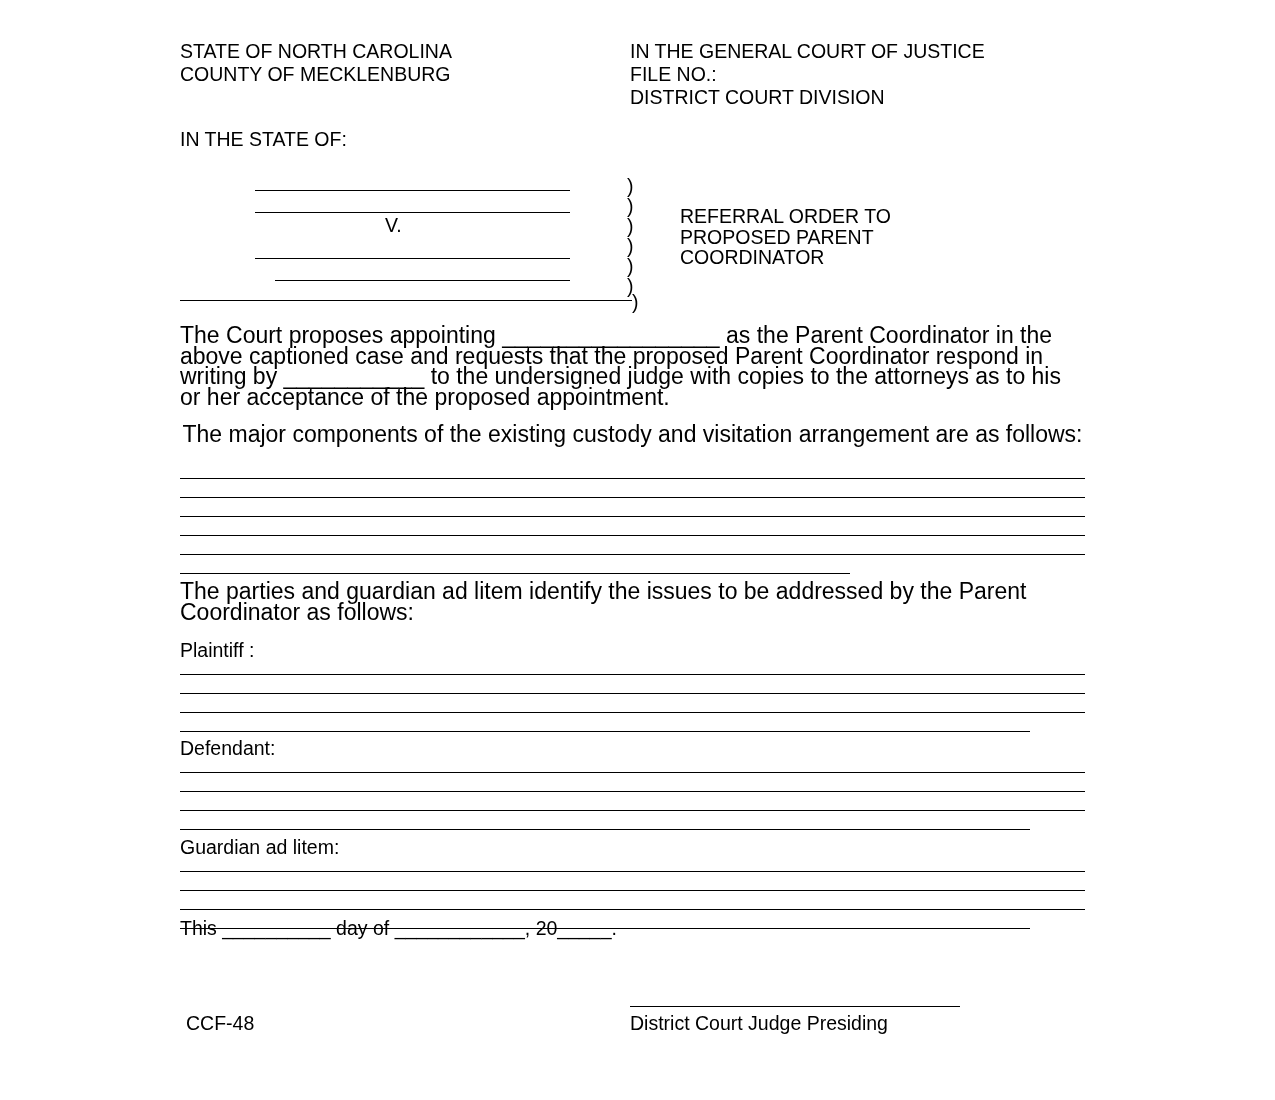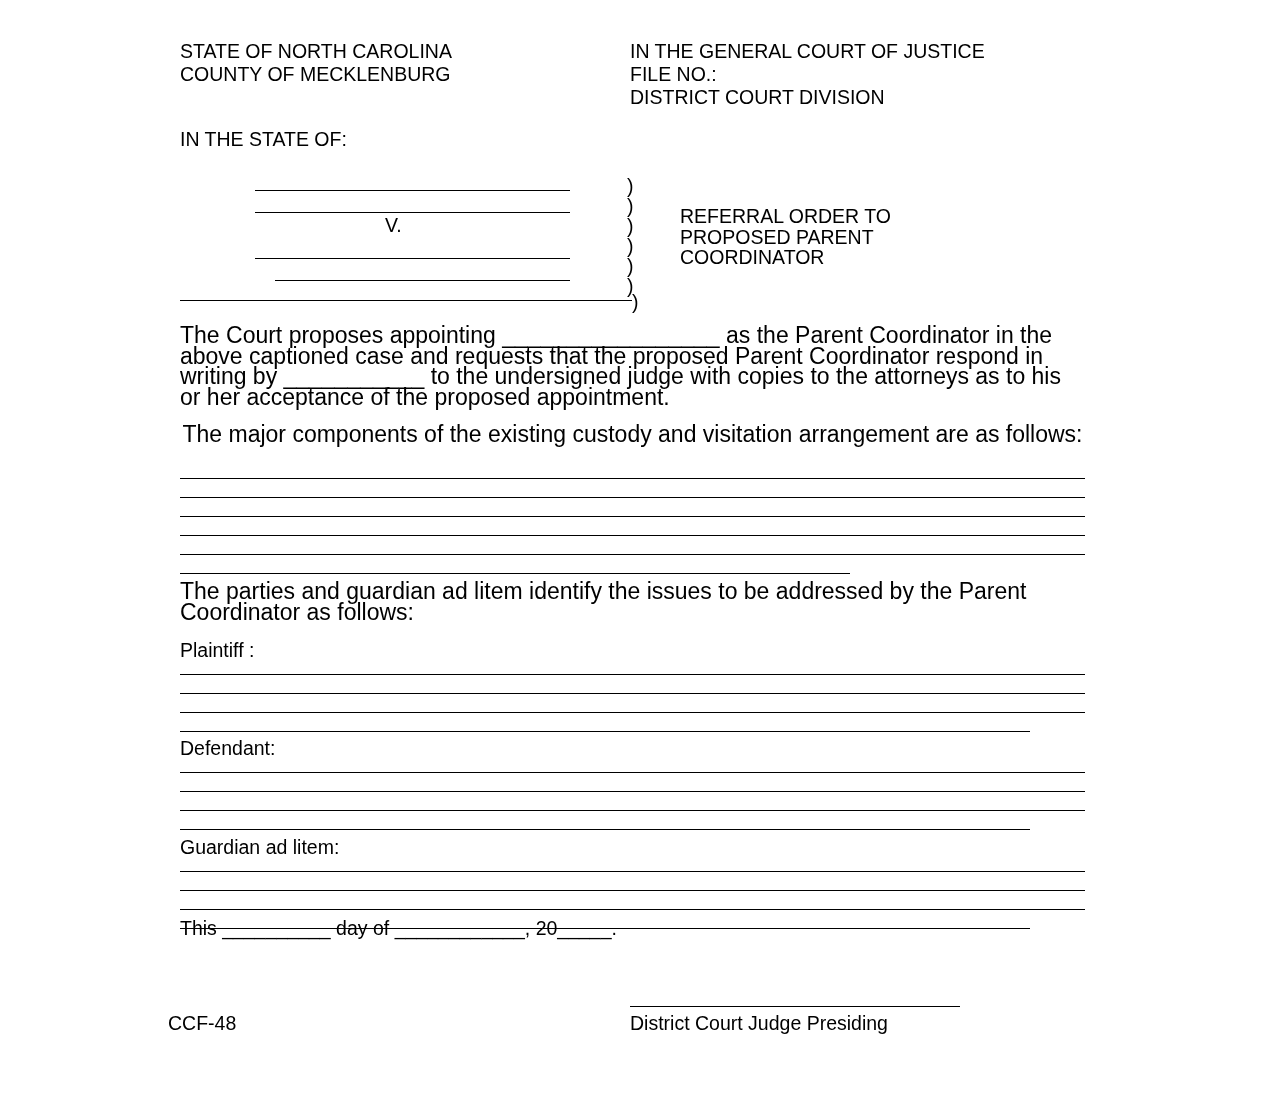--- a/index.html
+++ b/index.html
@@ -100,21 +100,21 @@
   }
   .label {
     position: absolute;
     left: 180px;
     font-size: 19.5px;
     line-height: 20.5px;
     white-space: pre;
   }
   .footer-left {
     position: absolute;
-    left: 168px;
+    left: 186px;
     top: 1012px;
     font-size: 19.5px;
   }
   .footer-right {
     position: absolute;
     left: 630px;
     top: 1012px;
     font-size: 19.5px;
     white-space: pre;
   }

